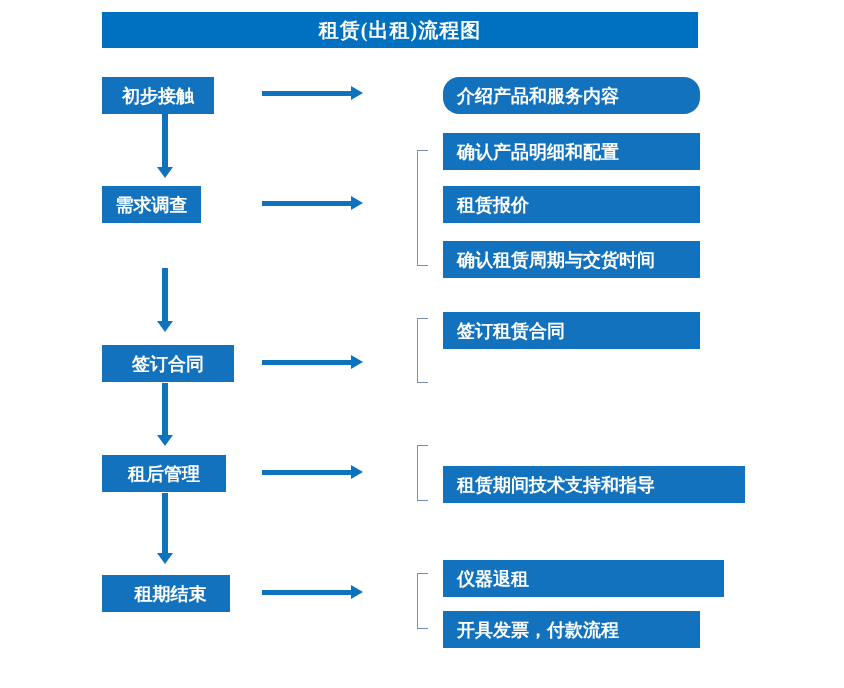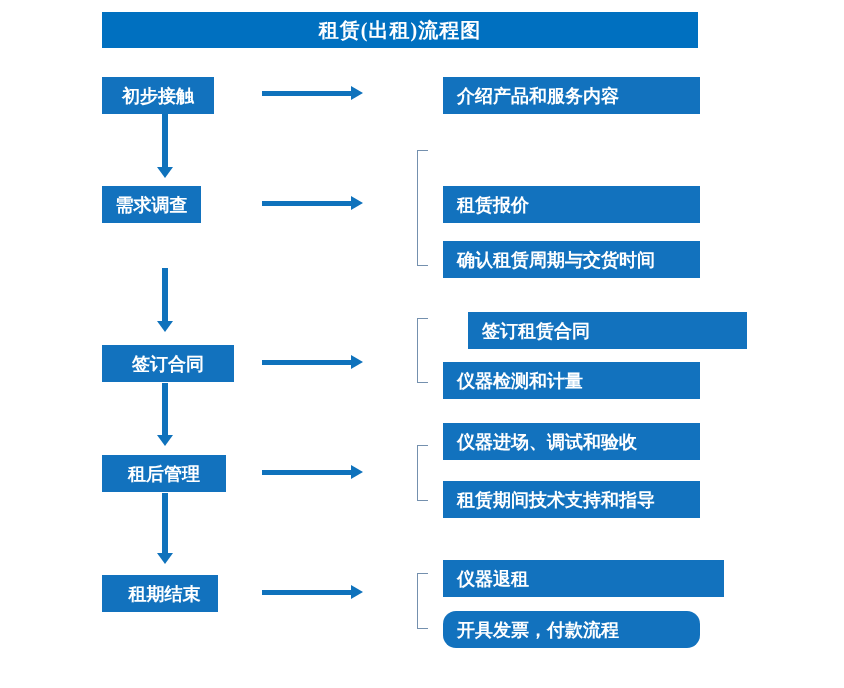--- a/index.html
+++ b/index.html
@@ -106,83 +106,82 @@
 
   <div class="title-bar">租赁(出租)流程图</div>
 
   <div class="node-box left" style="left:102px; top:77px; width:112px; height:37px;">初步接触</div>
 
   <div class="h-arrow" style="left:262px; top:86px; width:101px;">
     <div class="shaft" style="width:89px;"></div>
     <div class="head" style="left:89px;"></div>
   </div>
 
-  <div class="node-box right" style="left:443px; top:77px; width:257px; height:37px;">介绍产品和服务内容</div>
+  <div class="node-box right" style="left:443px; top:77px; width:257px; height:37px;border-radius:16px;">介绍产品和服务内容</div>
 
   <div class="v-arrow" style="left:157px; top:114px; height:64px;">
     <div class="shaft" style="height:53px;"></div>
     <div class="head" style="top:53px;"></div>
   </div>
 
   <div class="node-box left" style="left:102px; top:186px; width:99px; height:37px;">需求调查</div>
 
   <div class="h-arrow" style="left:262px; top:196px; width:101px;">
     <div class="shaft" style="width:89px;"></div>
     <div class="head" style="left:89px;"></div>
   </div>
 
   <div class="bracket" style="left:417px; top:150px; height:116px;"></div>
 
+  <div class="node-box right" style="left:443px; top:133px; width:257px; height:37px;">确认产品明细和配置</div>
   <div class="node-box right" style="left:443px; top:186px; width:257px; height:37px;">租赁报价</div>
   <div class="node-box right" style="left:443px; top:241px; width:257px; height:37px;">确认租赁周期与交货时间</div>
 
   <div class="v-arrow" style="left:157px; top:268px; height:64px;">
     <div class="shaft" style="height:53px;"></div>
     <div class="head" style="top:53px;"></div>
   </div>
 
   <div class="node-box left" style="left:102px; top:345px; width:132px; height:37px;">签订合同</div>
 
   <div class="h-arrow" style="left:262px; top:355px; width:101px;">
     <div class="shaft" style="width:89px;"></div>
     <div class="head" style="left:89px;"></div>
   </div>
 
   <div class="bracket" style="left:417px; top:318px; height:65px;"></div>
 
-  <div class="node-box right" style="left:468px; top:312px; width:279px; height:37px;">签订租赁合同</div>
-  <div class="node-box right" style="left:443px; top:362px; width:257px; height:37px;">仪器检测和计量</div>
+  <div class="node-box right" style="left:443px; top:312px; width:257px; height:37px;">签订租赁合同</div>
 
   <div class="v-arrow" style="left:157px; top:383px; height:63px;">
     <div class="shaft" style="height:52px;"></div>
     <div class="head" style="top:52px;"></div>
   </div>
 
   <div class="node-box left" style="left:102px; top:455px; width:124px; height:37px;">租后管理</div>
 
   <div class="h-arrow" style="left:262px; top:465px; width:101px;">
     <div class="shaft" style="width:89px;"></div>
     <div class="head" style="left:89px;"></div>
   </div>
 
   <div class="bracket" style="left:417px; top:445px; height:56px;"></div>
 
-  <div class="node-box right" style="left:443px; top:423px; width:257px; height:37px;">仪器进场、调试和验收</div>
-  <div class="node-box right" style="left:443px; top:481px; width:257px; height:37px;">租赁期间技术支持和指导</div>
+  <div class="node-box right" style="left:443px; top:466px; width:302px; height:37px;">租赁期间技术支持和指导</div>
 
   <div class="v-arrow" style="left:157px; top:493px; height:71px;">
     <div class="shaft" style="height:60px;"></div>
     <div class="head" style="top:60px;"></div>
   </div>
 
-  <div class="node-box left" style="left:102px; top:575px; width:116px; height:37px;padding-left:9px;">租期结束</div>
+  <div class="node-box left" style="left:102px; top:575px; width:128px; height:37px;padding-left:9px;">租期结束</div>
 
   <div class="h-arrow" style="left:262px; top:585px; width:101px;">
     <div class="shaft" style="width:89px;"></div>
     <div class="head" style="left:89px;"></div>
   </div>
 
   <div class="bracket" style="left:417px; top:573px; height:56px;"></div>
 
   <div class="node-box right" style="left:443px; top:560px; width:281px; height:37px;">仪器退租</div>
-  <div class="node-box right" style="left:443px; top:611px; width:257px; height:37px;border-radius:13px;">开具发票，付款流程</div>
+  <div class="node-box right" style="left:443px; top:611px; width:257px; height:37px;">开具发票，付款流程</div>
 
 </div>
 
 </body></html>

